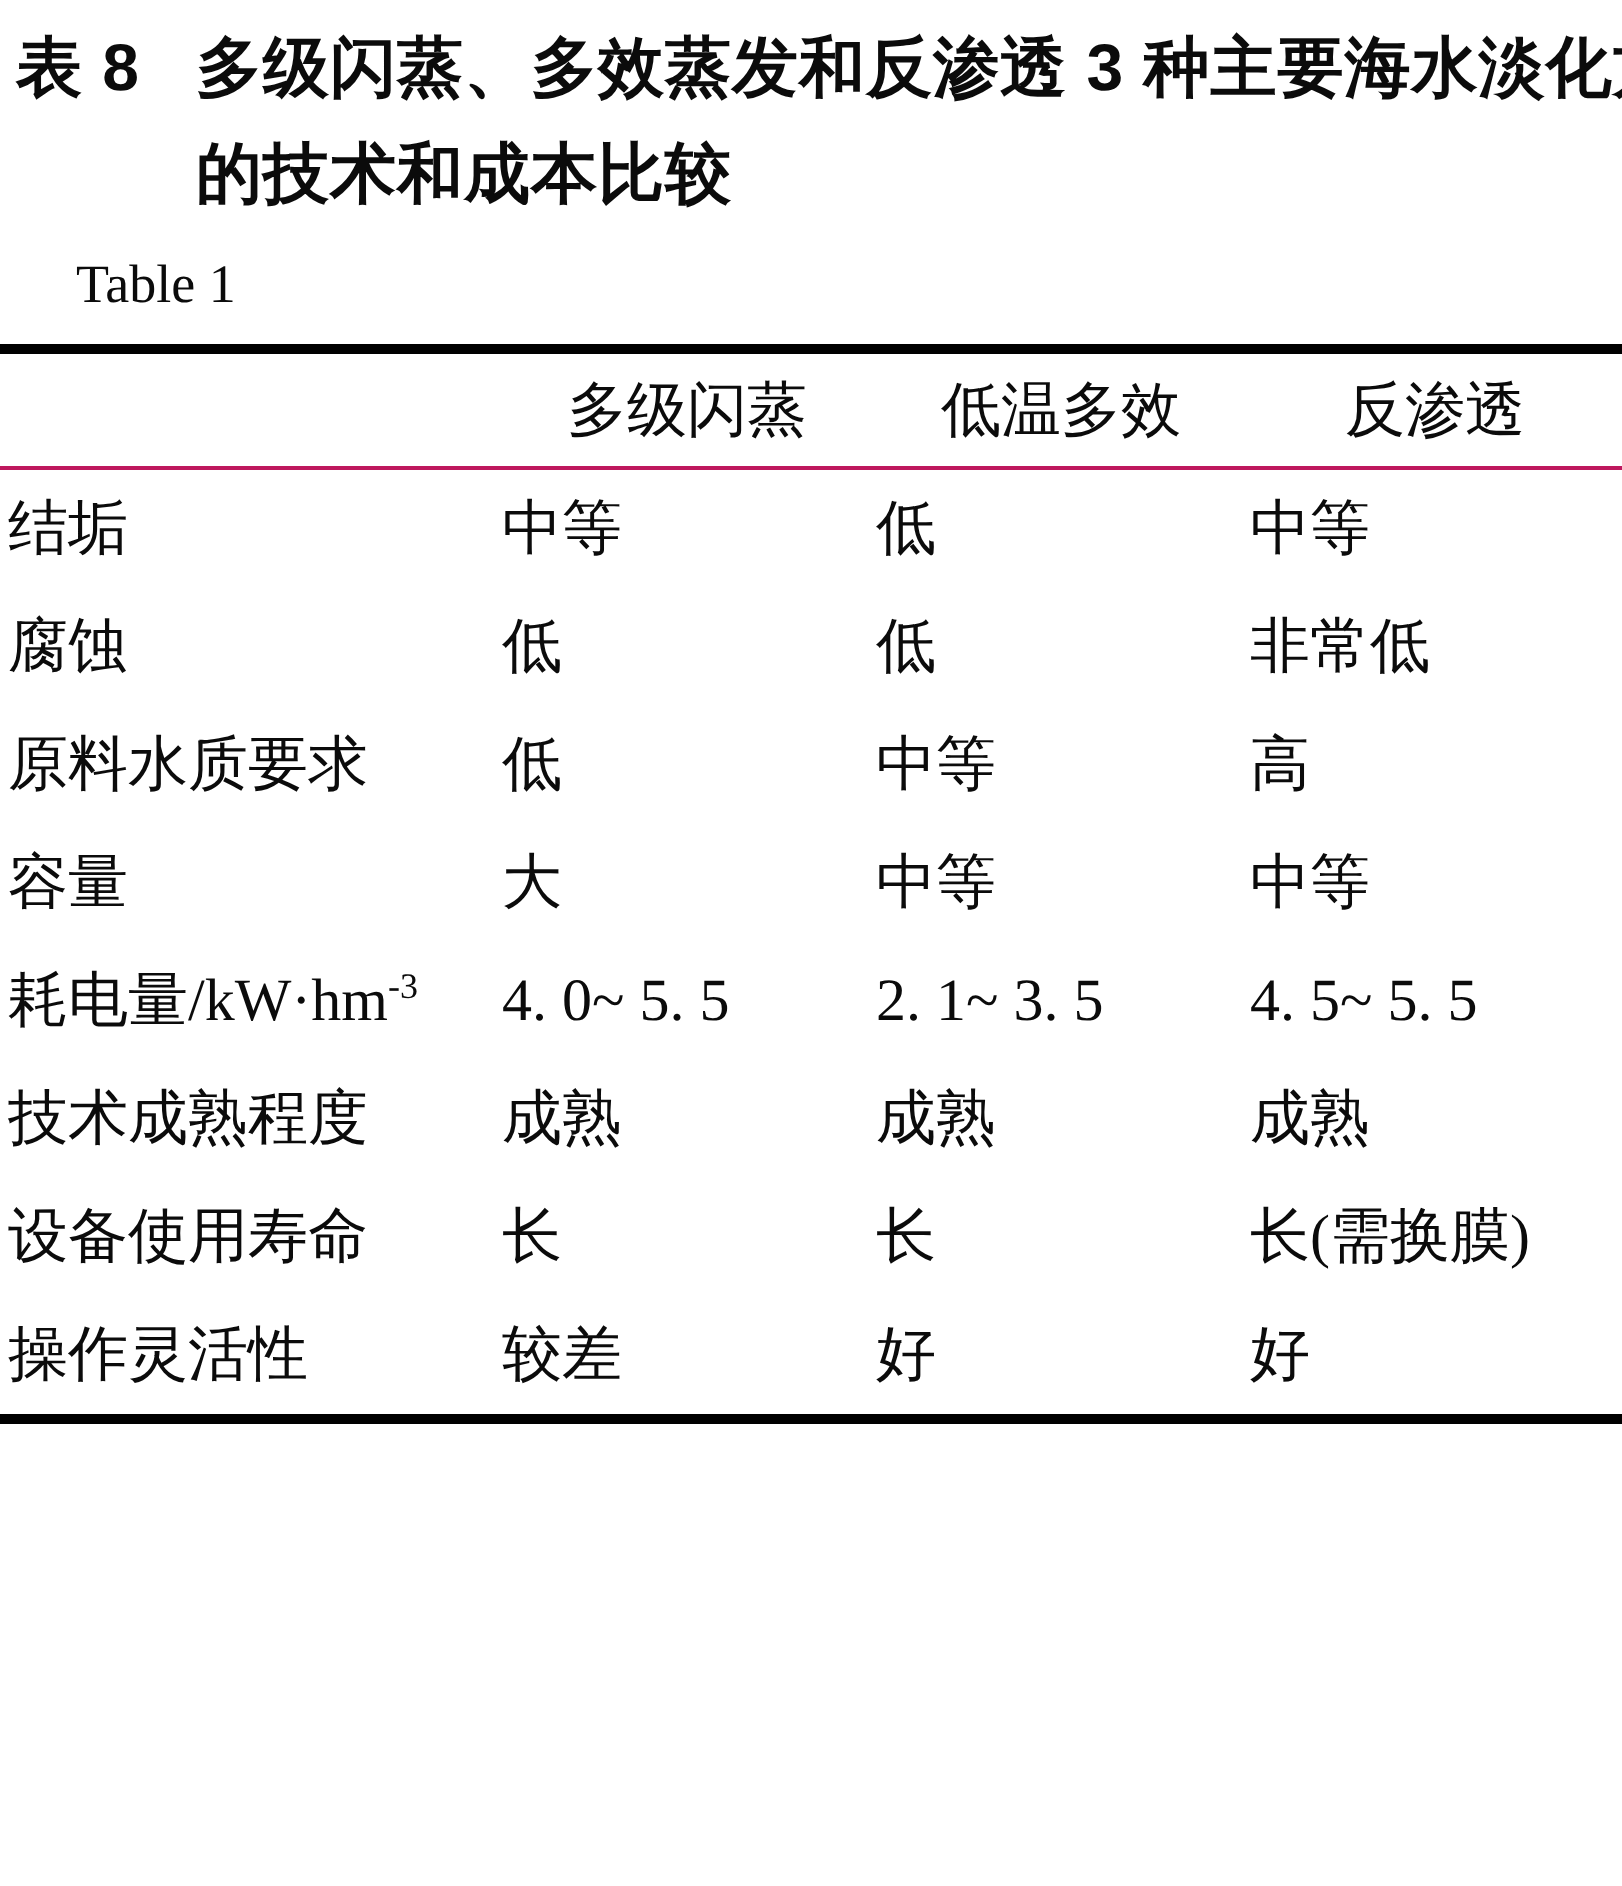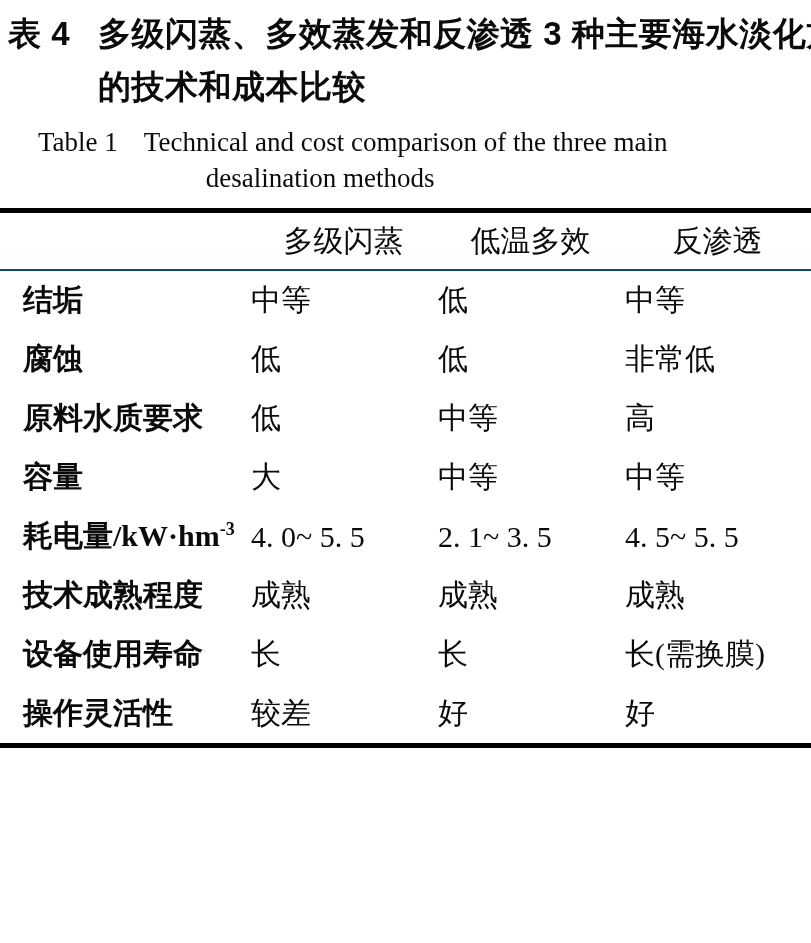--- a/index.html
+++ b/index.html
@@ -30,66 +30,62 @@
   .cn-line { white-space: nowrap; }
   
   .en-title {
     display: flex;
     align-items: flex-start;
     font-size: 27px;
     line-height: 1.35;
     margin-top: 10px;
     padding-left: 38px;
   }
-  .en-label { flex: 0 0 auto; margin-right: 26px; white-space: nowrap; }
+  .en-label { flex: 0 0 auto; white-space: nowrap; }
   .en-line2 { margin-left: 62px; }
   
   table.cmp {
     width: 811px;
     border-collapse: collapse;
     table-layout: fixed;
     margin-top: 12px;
     border-top: 5px solid #000;
     border-bottom: 5px solid #000;
   }
   table.cmp thead td {
     height: 54px;
-    border-bottom: 2px solid #0c4a6e;
+    border-bottom: 2px solid #be185d;
     text-align: center;
     font-size: 30px;
     vertical-align: middle;
   }
   table.cmp tbody td {
     height: 57px;
     font-size: 30px;
     vertical-align: middle;
   }
-  td.lbl { text-align: left; padding-left: 23px; white-space: nowrap; font-weight: bold; }
+  td.lbl { text-align: left; padding-left: 4px; white-space: nowrap; }
   td.val { white-space: nowrap; }
   sup.u { font-size: 18px; letter-spacing: 0; }
 </style>
 </head>
 <body>
 
 <div class="page">
 
   <div class="cn-title">
-    <div class="cn-label">表 4</div>
+    <div class="cn-label">表 8</div>
     <div class="cn-lines">
       <div class="cn-line">多级闪蒸、多效蒸发和反渗透 3 种主要海水淡化方法</div>
       <div class="cn-line">的技术和成本比较</div>
     </div>
   </div>
 
   <div class="en-title">
     <div class="en-label">Table 1</div>
-    <div class="en-lines">
-      <div class="en-line1">Technical and cost comparison of the three main</div>
-      <div class="en-line2">desalination methods</div>
-    </div>
   </div>
 
   <table class="cmp">
     <colgroup>
       <col style="width:250px">
         <col style="width:187px">
         <col style="width:187px">
         <col style="width:187px">
     </colgroup>
     <thead>

